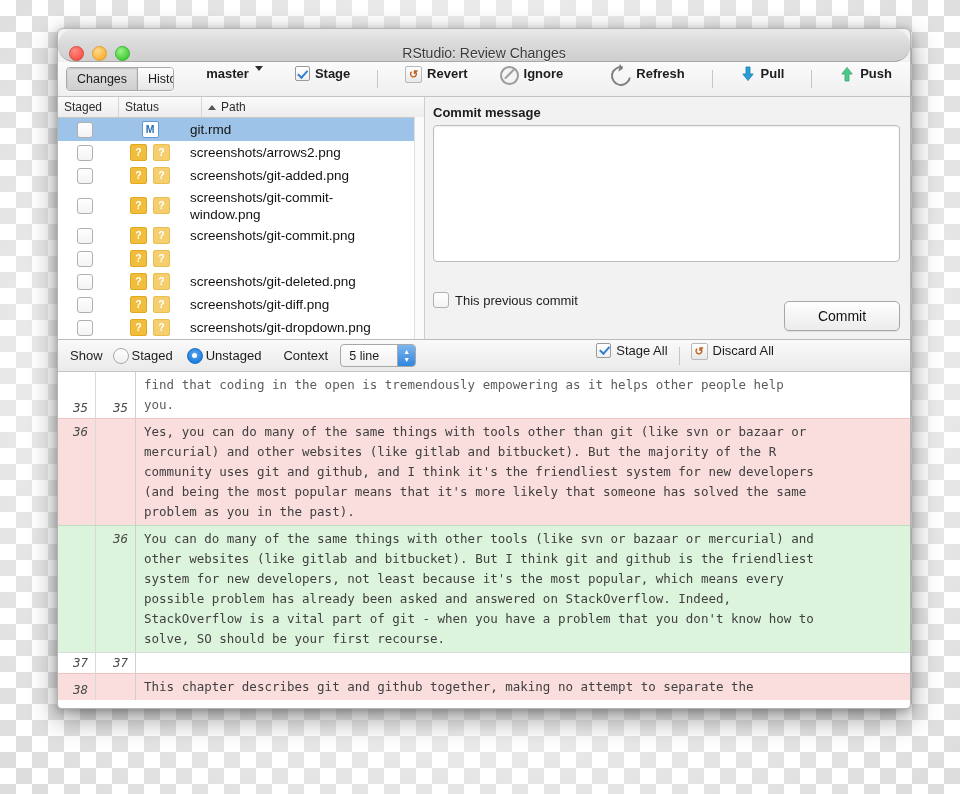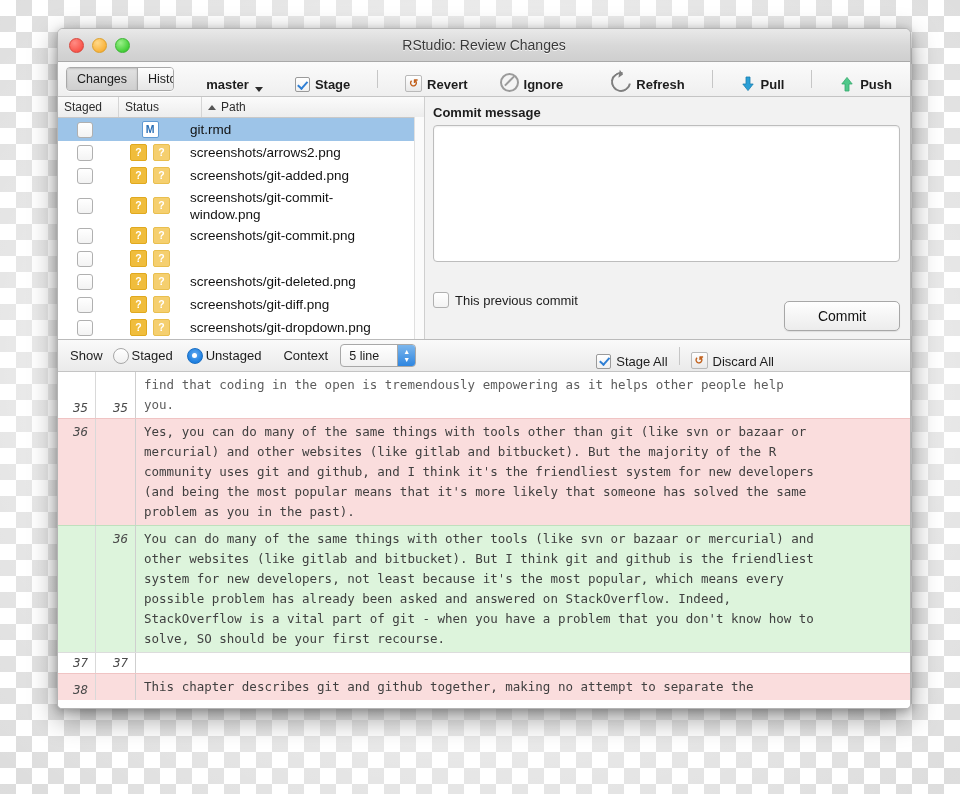--- a/index.html
+++ b/index.html
@@ -35,21 +35,21 @@
     display: flex;
     flex-direction: column;
   }
 
   
   .titlebar {
     height: 32px; flex: 0 0 32px;
     background: linear-gradient(to bottom, #e9e9e9 0%, #d8d8d8 52%, #cfcfcf 100%);
     border-bottom: 1px solid #a9a9a9;
     position: relative;
-    display: flex; align-items: center;
+    display: flex; align-items: flex-end; border-radius: 16px;
   }
   .traffic { display: flex; gap: 8px; margin-left: 11px; }
   .light { width: 13px; height: 13px; border-radius: 50%; }
   .light.red    { background: radial-gradient(circle at 35% 30%, #ff8c84, #f9564c 70%, #dd3b32); border: 1px solid #d8453c; }
   .light.yellow { background: radial-gradient(circle at 35% 30%, #ffd98a, #f9b33c 70%, #dd9a24); border: 1px solid #dda02a; }
   .light.green  { background: radial-gradient(circle at 35% 30%, #9bf08a, #45cf39 70%, #2fb026); border: 1px solid #3bb433; }
   .title-text {
     position: absolute; left: 0; right: 0; text-align: center;
     font-size: 14px; color: #3a3a3a;
     text-shadow: 0 1px 0 rgba(255,255,255,0.75);
@@ -82,21 +82,21 @@
     color: #1d1d1d;
     cursor: default;
   }
   .segmented .seg.active {
     background: linear-gradient(to bottom, #e2e2e2, #cfcfcf);
     box-shadow: inset 0 1px 2px rgba(0,0,0,0.16);
   }
   .segmented .seg + .seg { border-left: 1px solid #a9a9a9; }
 
   .tb-item {
-    display: flex; align-items: flex-end; gap: 5px;
+    display: flex; align-items: flex-start; gap: 5px;
     padding: 0 8px; height: 26px; cursor: default; white-space: nowrap;
     font-size: 13px;
   }
   .tb-item.bold { font-weight: bold; }
   .tb-sep { width: 1px; height: 18px; background: #c6c6c6; margin: 0 3px; }
   .tb-spacer { flex: 1 1 auto; }
 
   .caret-down {
     width: 0; height: 0;
     border-left: 4px solid transparent; border-right: 4px solid transparent;

